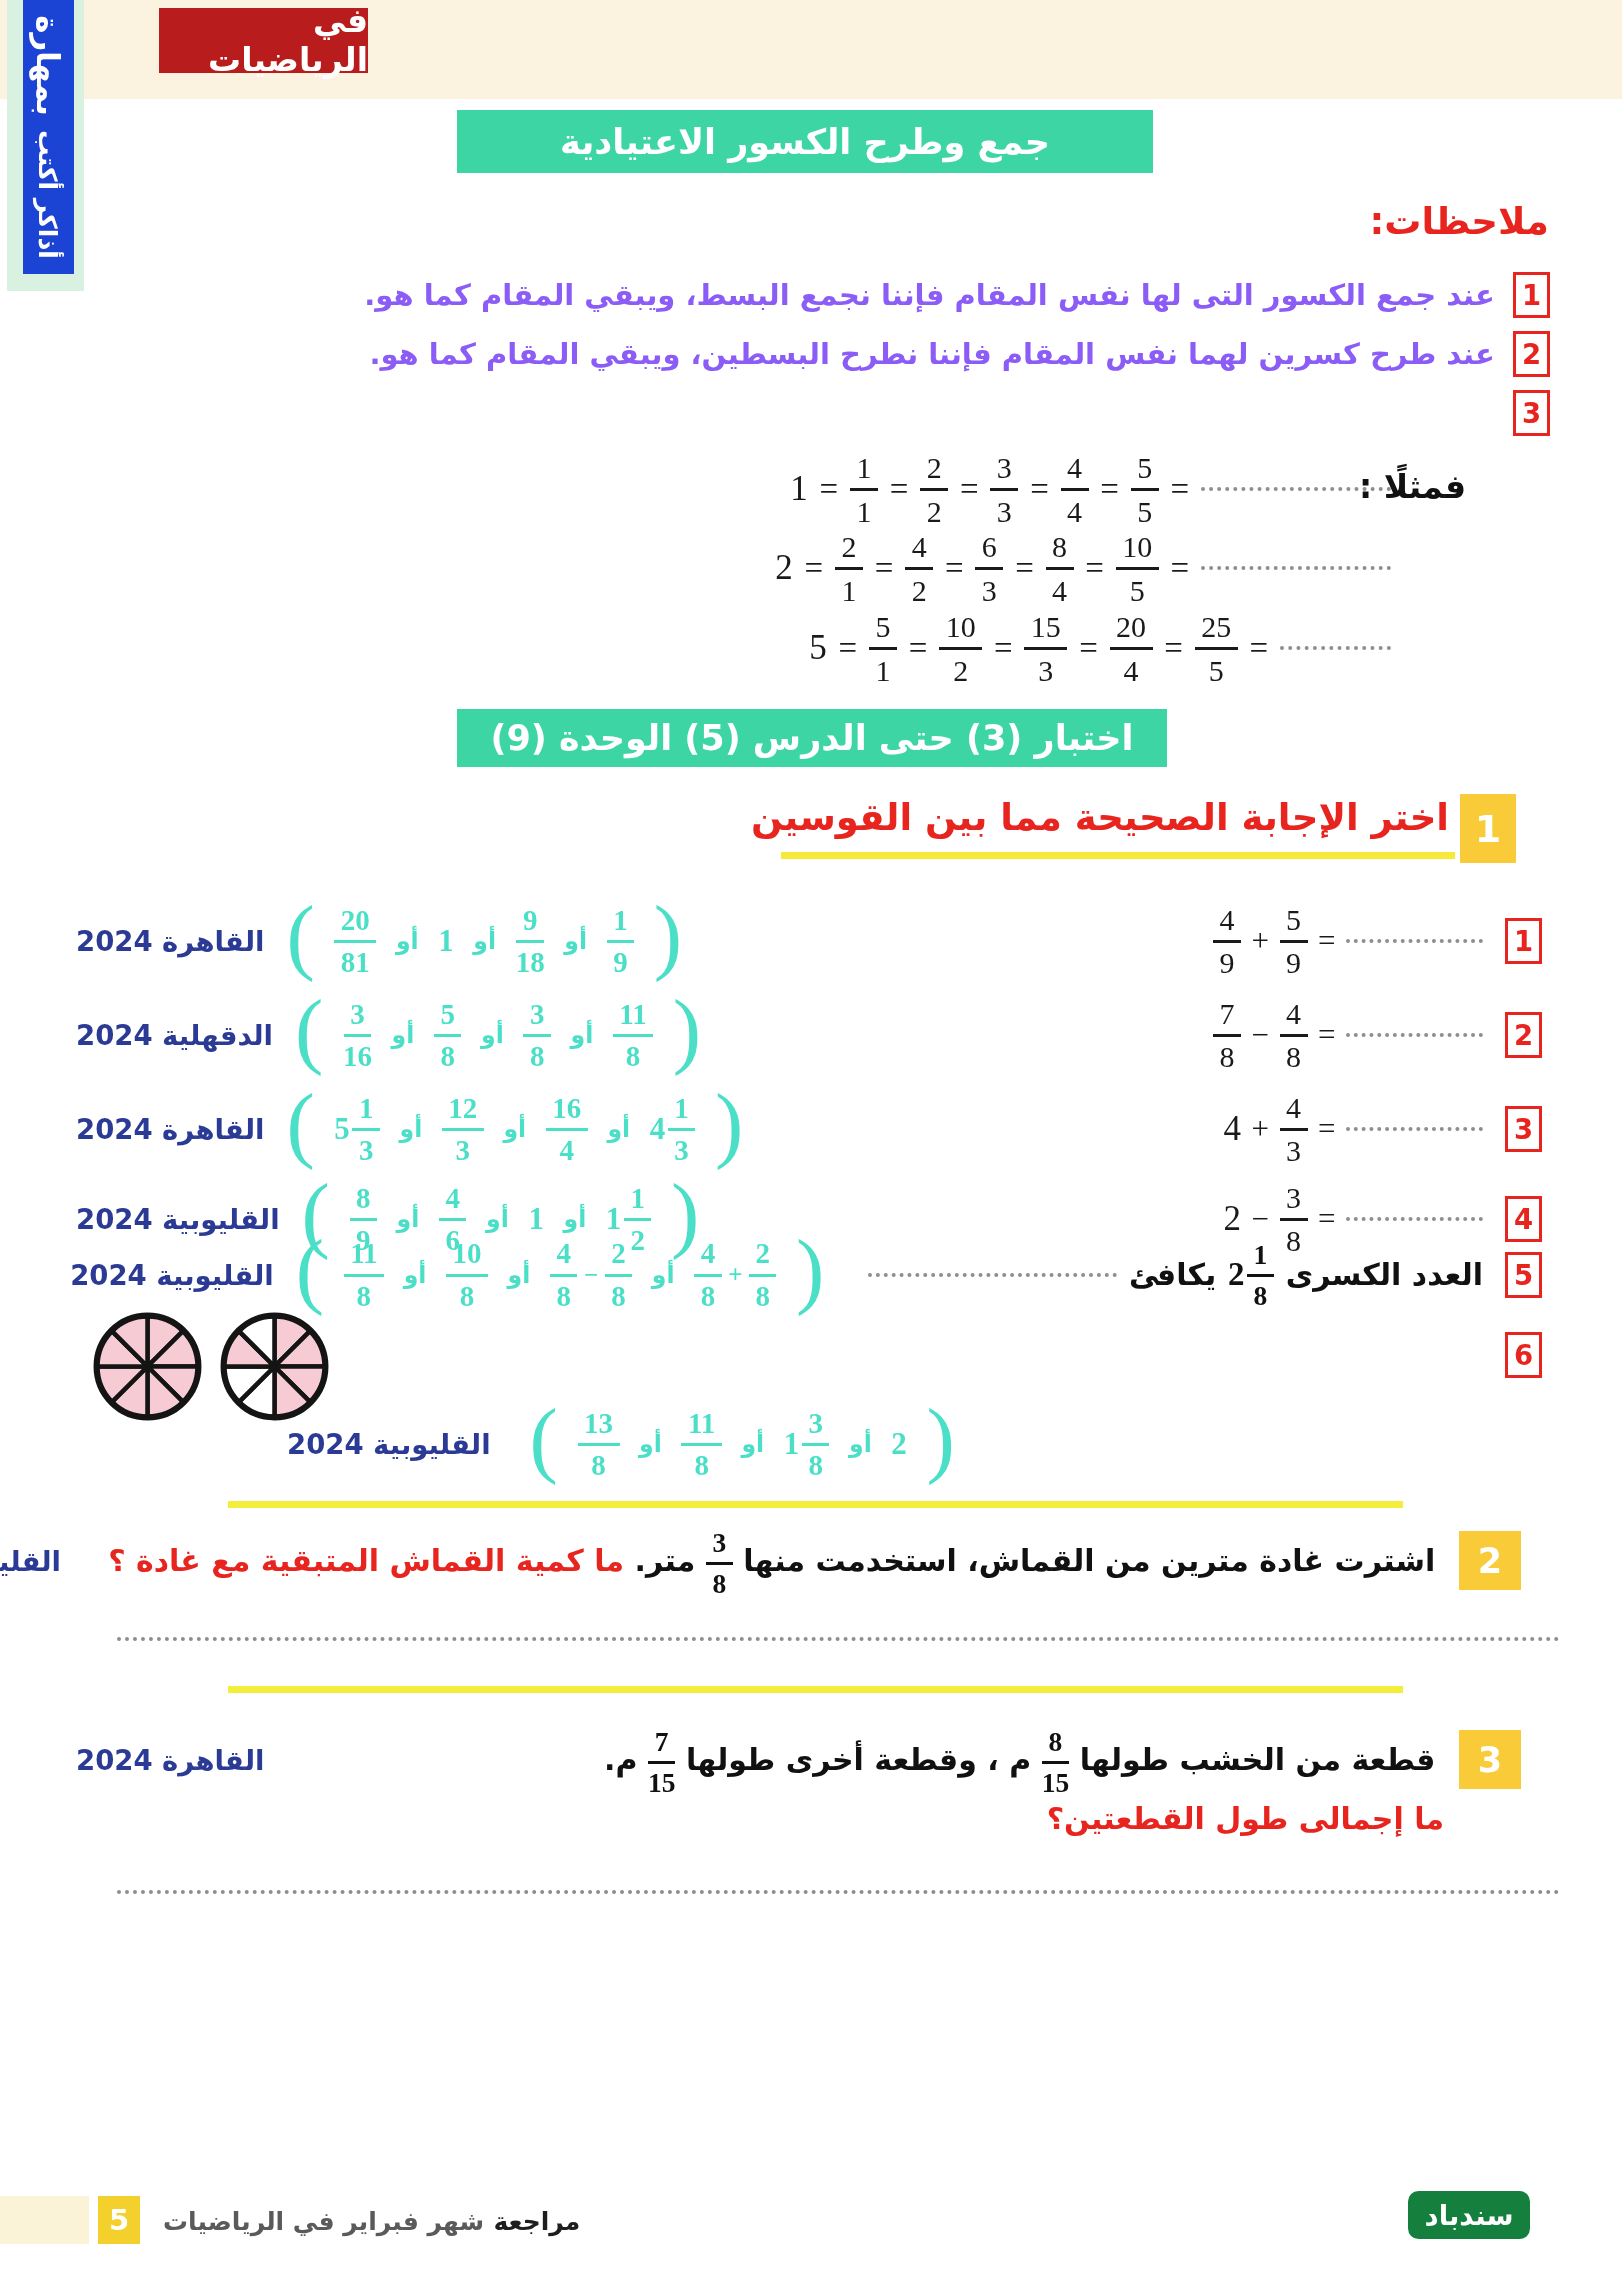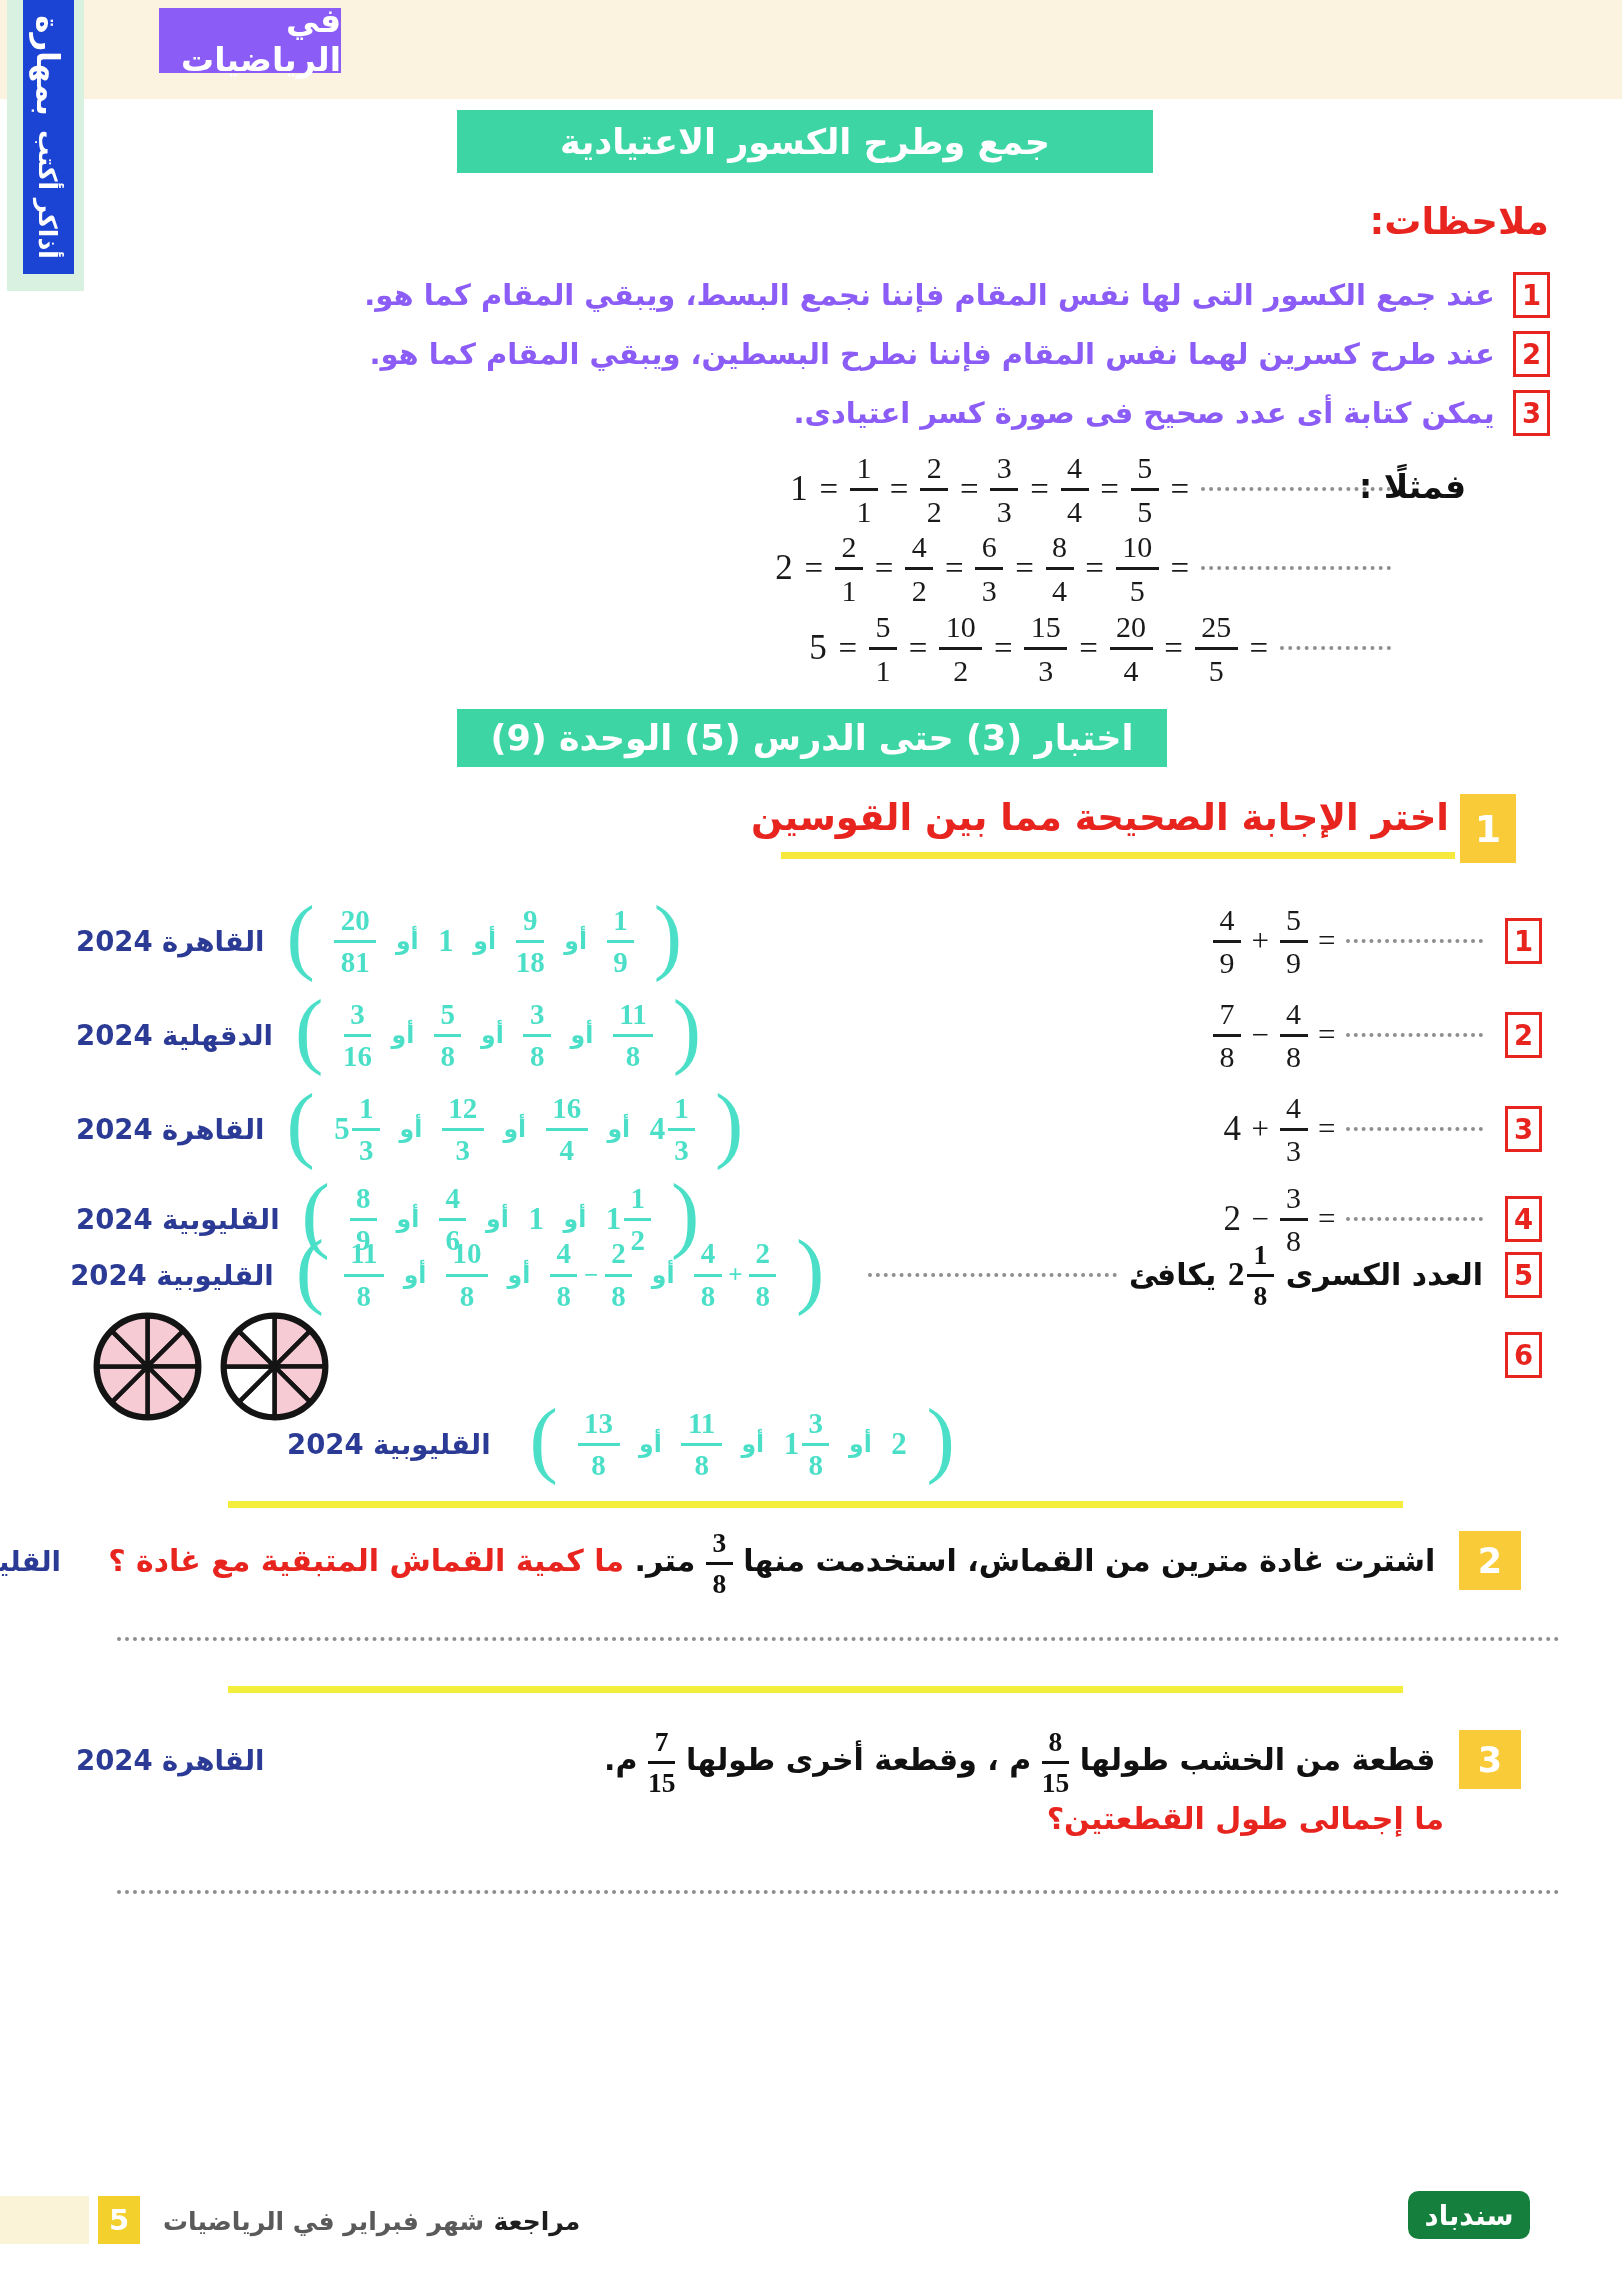--- a/index.html
+++ b/index.html
@@ -8,21 +8,21 @@
   .abs{position:absolute}
 
   
   #cream-band{left:0;top:0;width:1623px;height:99px;background:#FBF3DF}
   #mint-strip{left:7.9px;top:0;width:77px;height:291px;background:#D8F1E1}
   #blue-banner{left:23.6px;top:0;width:51px;height:274px;background:#1B43D4;
                display:flex;align-items:center;justify-content:center;overflow:hidden}
   #blue-banner .vtext{transform:rotate(90deg);white-space:nowrap;color:#fff;
                font-weight:bold;font-size:25px;display:flex;gap:14.4px;align-items:center}
   #blue-banner .vtext .big{font-size:31px}
-  #subject-badge{left:160px;top:7.9px;width:182px;height:65px;background:#8b5cf6;color:#fff;
+  #subject-badge{left:160px;top:7.9px;width:209px;height:65px;background:#b91c1c;color:#fff;
                font-size:33px;font-weight:bold;display:flex;align-items:center;justify-content:center}
 
   .teal-header{background:#3CD5A3;color:#fff;font-weight:bold;font-size:35px;
                display:flex;align-items:center;justify-content:center}
   #lesson-header{left:458px;top:110px;width:696px;height:63px}
   #test-header{left:458px;top:709px;width:710px;height:58px}
 
   #notes-title{right:73px;top:200px;color:#E8241F;font-size:37px;font-weight:bold}
   .note-row{position:absolute;right:72px;left:26px;height:55px;display:flex;align-items:center;gap:18.3px}
   .nbox{width:37px;height:46px;border:3.9px solid #E8241F;color:#E8241F;font-size:27.5px;font-weight:bold;
@@ -131,21 +131,20 @@
       <div class="note-row" style="top: 267px;">
         <span class="nbox">1</span>
         <span class="note-text">عند جمع الكسور التى لها نفس المقام فإننا نجمع البسط، ويبقي المقام كما هو.</span>
       </div>
       <div class="note-row" style="top: 326px;">
         <span class="nbox">2</span>
         <span class="note-text">عند طرح كسرين لهما نفس المقام فإننا نطرح البسطين، ويبقي المقام كما هو.</span>
       </div>
       <div class="note-row" style="top: 385px;">
         <span class="nbox">3</span>
-        <span class="note-text">يمكن كتابة أى عدد صحيح فى صورة كسر اعتيادى.</span>
       </div>
     </div>
 
   <div id="examples">
       <div class="ex-line" style="top: 452px;">
         <span class="lead whole">1</span>
         <span class="eqop">=</span>
         <span class="frac">
           <span class="num">1</span>
           <span class="den">1</span>

